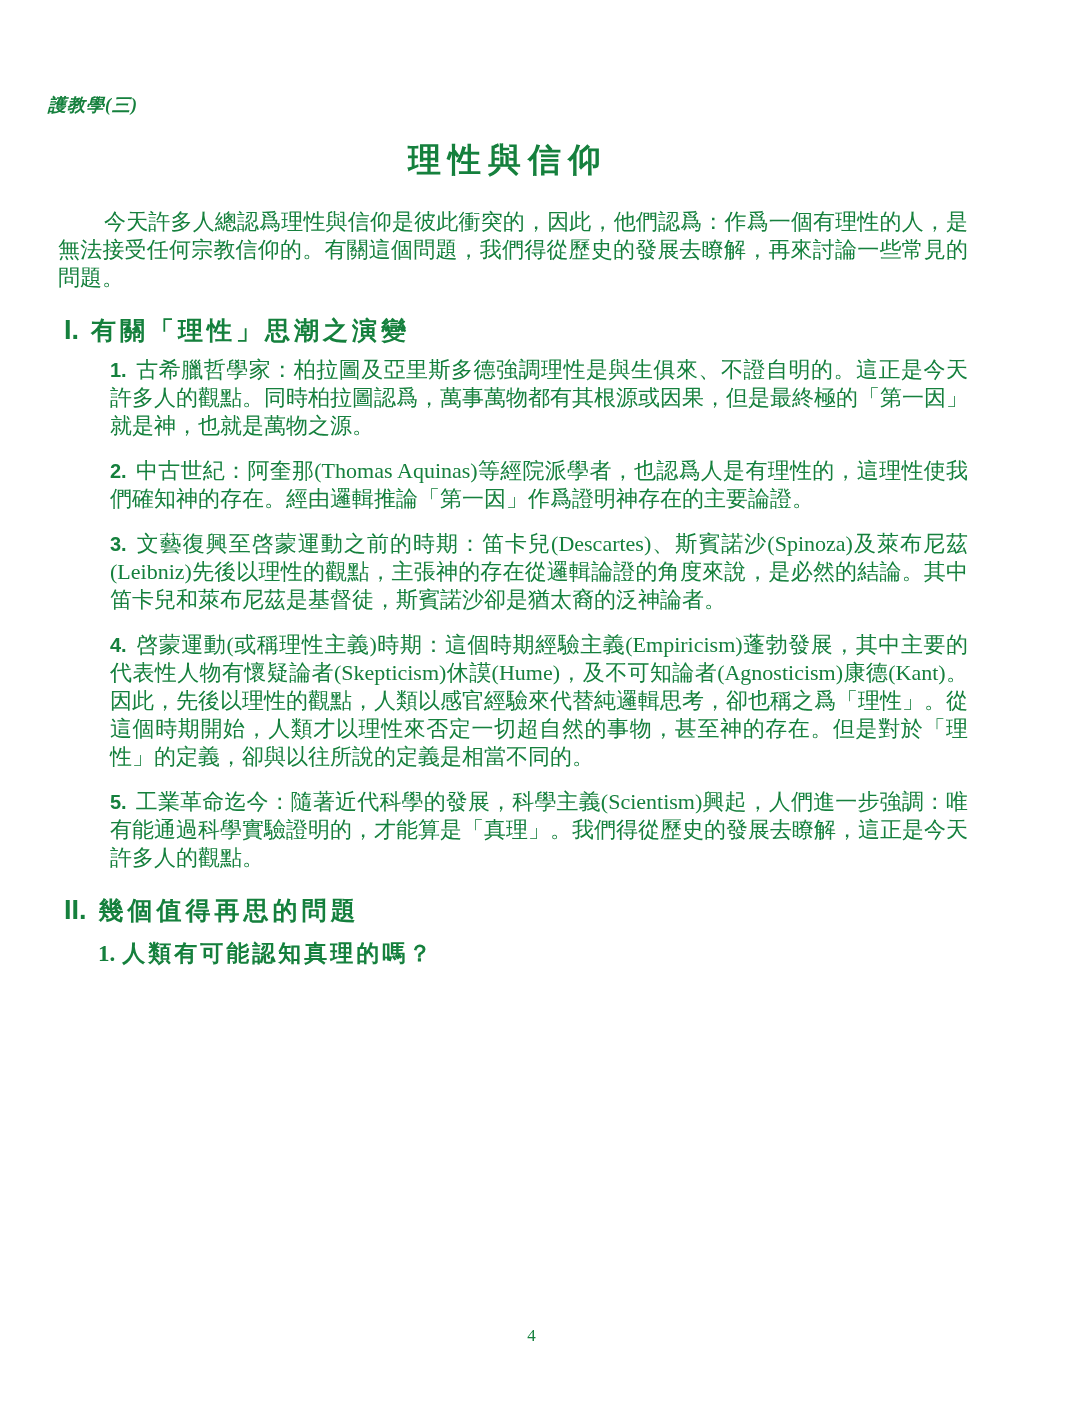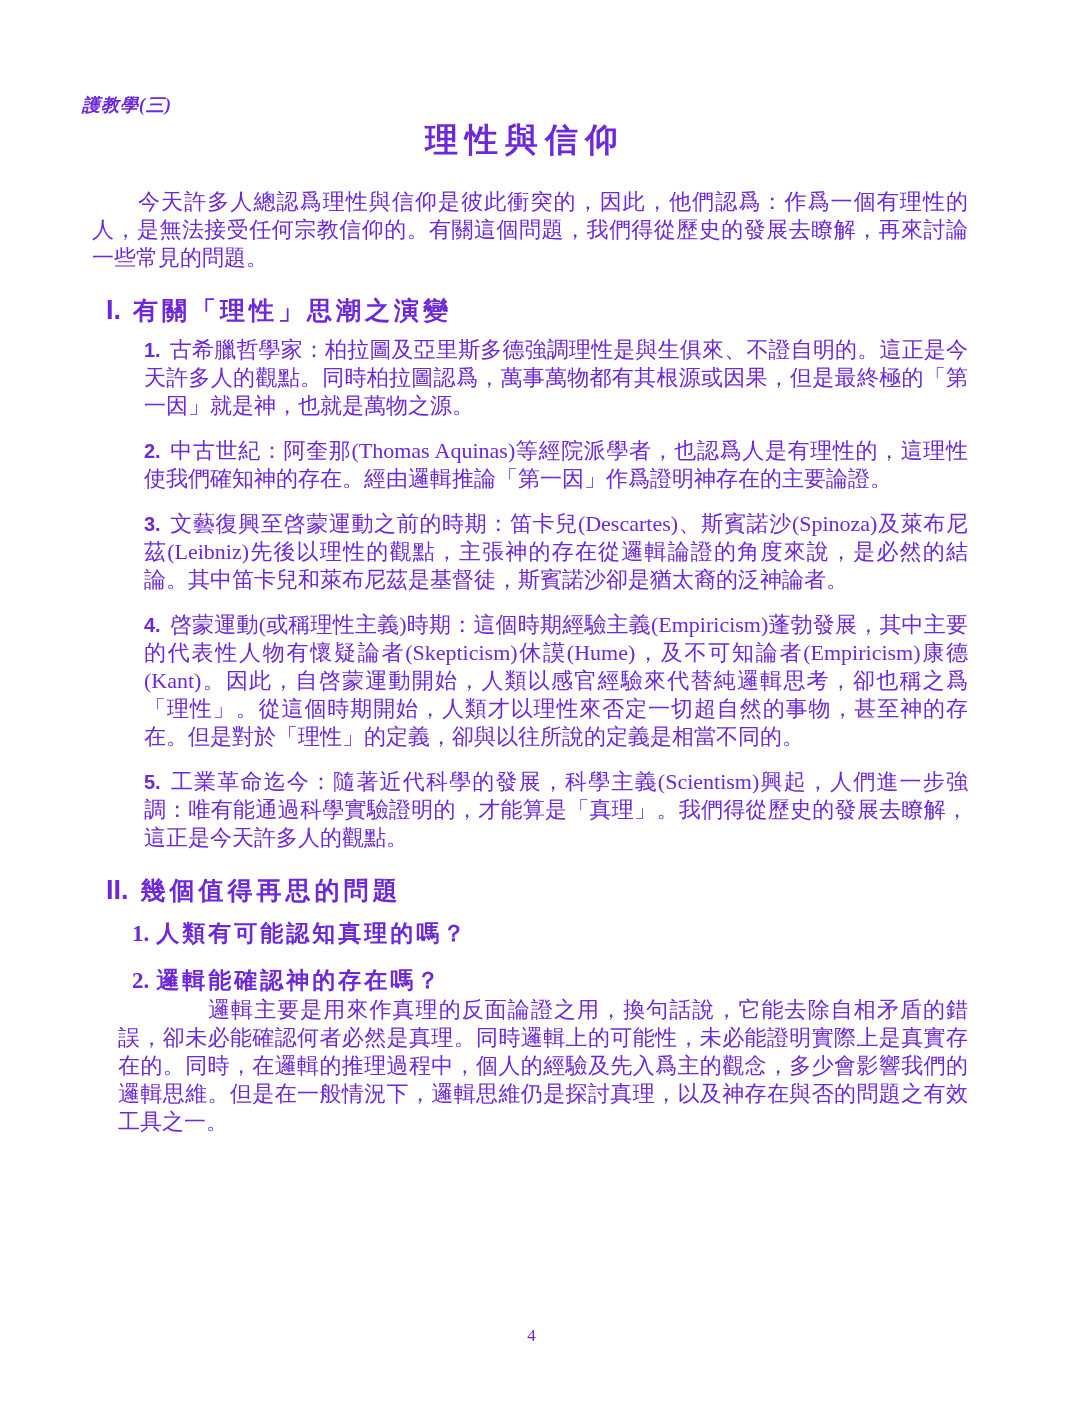--- a/index.html
+++ b/index.html
@@ -1,52 +1,52 @@
 <!DOCTYPE html>
 <html lang="zh-Hant"><head>
 <meta charset="utf-8">
 <style>
   html, body { margin: 0; padding: 0; background: #ffffff; }
   .page {
     position: relative;
     width: 1088px;
     height: 1408px;
     background: #ffffff;
-    color: #6d28d9;
+    color: #15803d;
     font-family: "Liberation Serif", "DejaVu Serif", serif;
     box-sizing: border-box;
-    padding: 0 120px 0 82px;
+    padding: 0 120px 0 48px;
     overflow: hidden;
   }
   .header-label {
     margin-top: 94px;
     font-size: 18px;
     line-height: 22px;
     font-style: italic;
     font-weight: bold;
     letter-spacing: 1px;
   }
   .doc-title {
-    margin-top: 4px;
+    margin-top: 24px;
     text-align: center;
     font-size: 33px;
     line-height: 40px;
     font-weight: bold;
     letter-spacing: 7px;
   }
   .intro {
     margin: 28px 0 0 10px;
     font-size: 22px;
     line-height: 28px;
     text-indent: 46px;
     text-align: justify;
   }
   .sec-heading {
     margin-top: 22px;
-    margin-left: 24px;
+    margin-left: 16px;
     font-size: 25px;
     line-height: 32px;
     font-weight: bold;
     letter-spacing: 4px;
   }
   .sec-heading .roman {
     font-family: "Liberation Sans", "DejaVu Sans", sans-serif;
     font-size: 27px;
     letter-spacing: 0;
     margin-right: 12px;
@@ -108,38 +108,32 @@
   <div class="list-item first">
     <span class="item-num">1.</span><span>古希臘哲學家：柏拉圖及亞里斯多德強調理性是與生俱來、不證自明的。這正是今天許多人的觀點。同時柏拉圖認爲，萬事萬物都有其根源或因果，但是最終極的「第一因」就是神，也就是萬物之源。</span>
   </div>
   <div class="list-item">
     <span class="item-num">2.</span><span>中古世紀：阿奎那(Thomas Aquinas)等經院派學者，也認爲人是有理性的，這理性使我們確知神的存在。經由邏輯推論「第一因」作爲證明神存在的主要論證。</span>
   </div>
   <div class="list-item">
     <span class="item-num">3.</span><span>文藝復興至啓蒙運動之前的時期：笛卡兒(Descartes)、斯賓諾沙(Spinoza)及萊布尼茲(Leibniz)先後以理性的觀點，主張神的存在從邏輯論證的角度來說，是必然的結論。其中笛卡兒和萊布尼茲是基督徒，斯賓諾沙卻是猶太裔的泛神論者。</span>
   </div>
   <div class="list-item">
-    <span class="item-num">4.</span><span>啓蒙運動(或稱理性主義)時期：這個時期經驗主義(Empiricism)蓬勃發展，其中主要的代表性人物有懷疑論者(Skepticism)休謨(Hume)，及不可知論者(Empiricism)康德(Kant)。因此，自啓蒙運動開始，人類以感官經驗來代替純邏輯思考，卻也稱之爲「理性」。從這個時期開始，人類才以理性來否定一切超自然的事物，甚至神的存在。但是對於「理性」的定義，卻與以往所說的定義是相當不同的。</span>
+    <span class="item-num">4.</span><span>啓蒙運動(或稱理性主義)時期：這個時期經驗主義(Empiricism)蓬勃發展，其中主要的代表性人物有懷疑論者(Skepticism)休謨(Hume)，及不可知論者(Agnosticism)康德(Kant)。因此，先後以理性的觀點，人類以感官經驗來代替純邏輯思考，卻也稱之爲「理性」。從這個時期開始，人類才以理性來否定一切超自然的事物，甚至神的存在。但是對於「理性」的定義，卻與以往所說的定義是相當不同的。</span>
   </div>
   <div class="list-item">
     <span class="item-num">5.</span><span>工業革命迄今：隨著近代科學的發展，科學主義(Scientism)興起，人們進一步強調：唯有能通過科學實驗證明的，才能算是「真理」。我們得從歷史的發展去瞭解，這正是今天許多人的觀點。</span>
   </div>
 
   <div class="sec-heading">
     <span class="roman">II.</span><span>幾個值得再思的問題</span>
   </div>
 
   <div class="subsection first">
     <div class="sub-heading">
       <span class="sub-num">1.</span><span>人類有可能認知真理的嗎？</span>
     </div>
   </div>
 
-  <div class="subsection">
-    <div class="sub-heading">
-      <span class="sub-num">2.</span><span>邏輯能確認神的存在嗎？</span>
-    </div>
-    <p class="sub-body">邏輯主要是用來作真理的反面論證之用，換句話說，它能去除自相矛盾的錯誤，卻未必能確認何者必然是真理。同時邏輯上的可能性，未必能證明實際上是真實存在的。同時，在邏輯的推理過程中，個人的經驗及先入爲主的觀念，多少會影響我們的邏輯思維。但是在一般情況下，邏輯思維仍是探討真理，以及神存在與否的問題之有效工具之一。</p>
-  </div>
 
   <div class="page-number">4</div>
 
 </div>
 
 </body></html>

